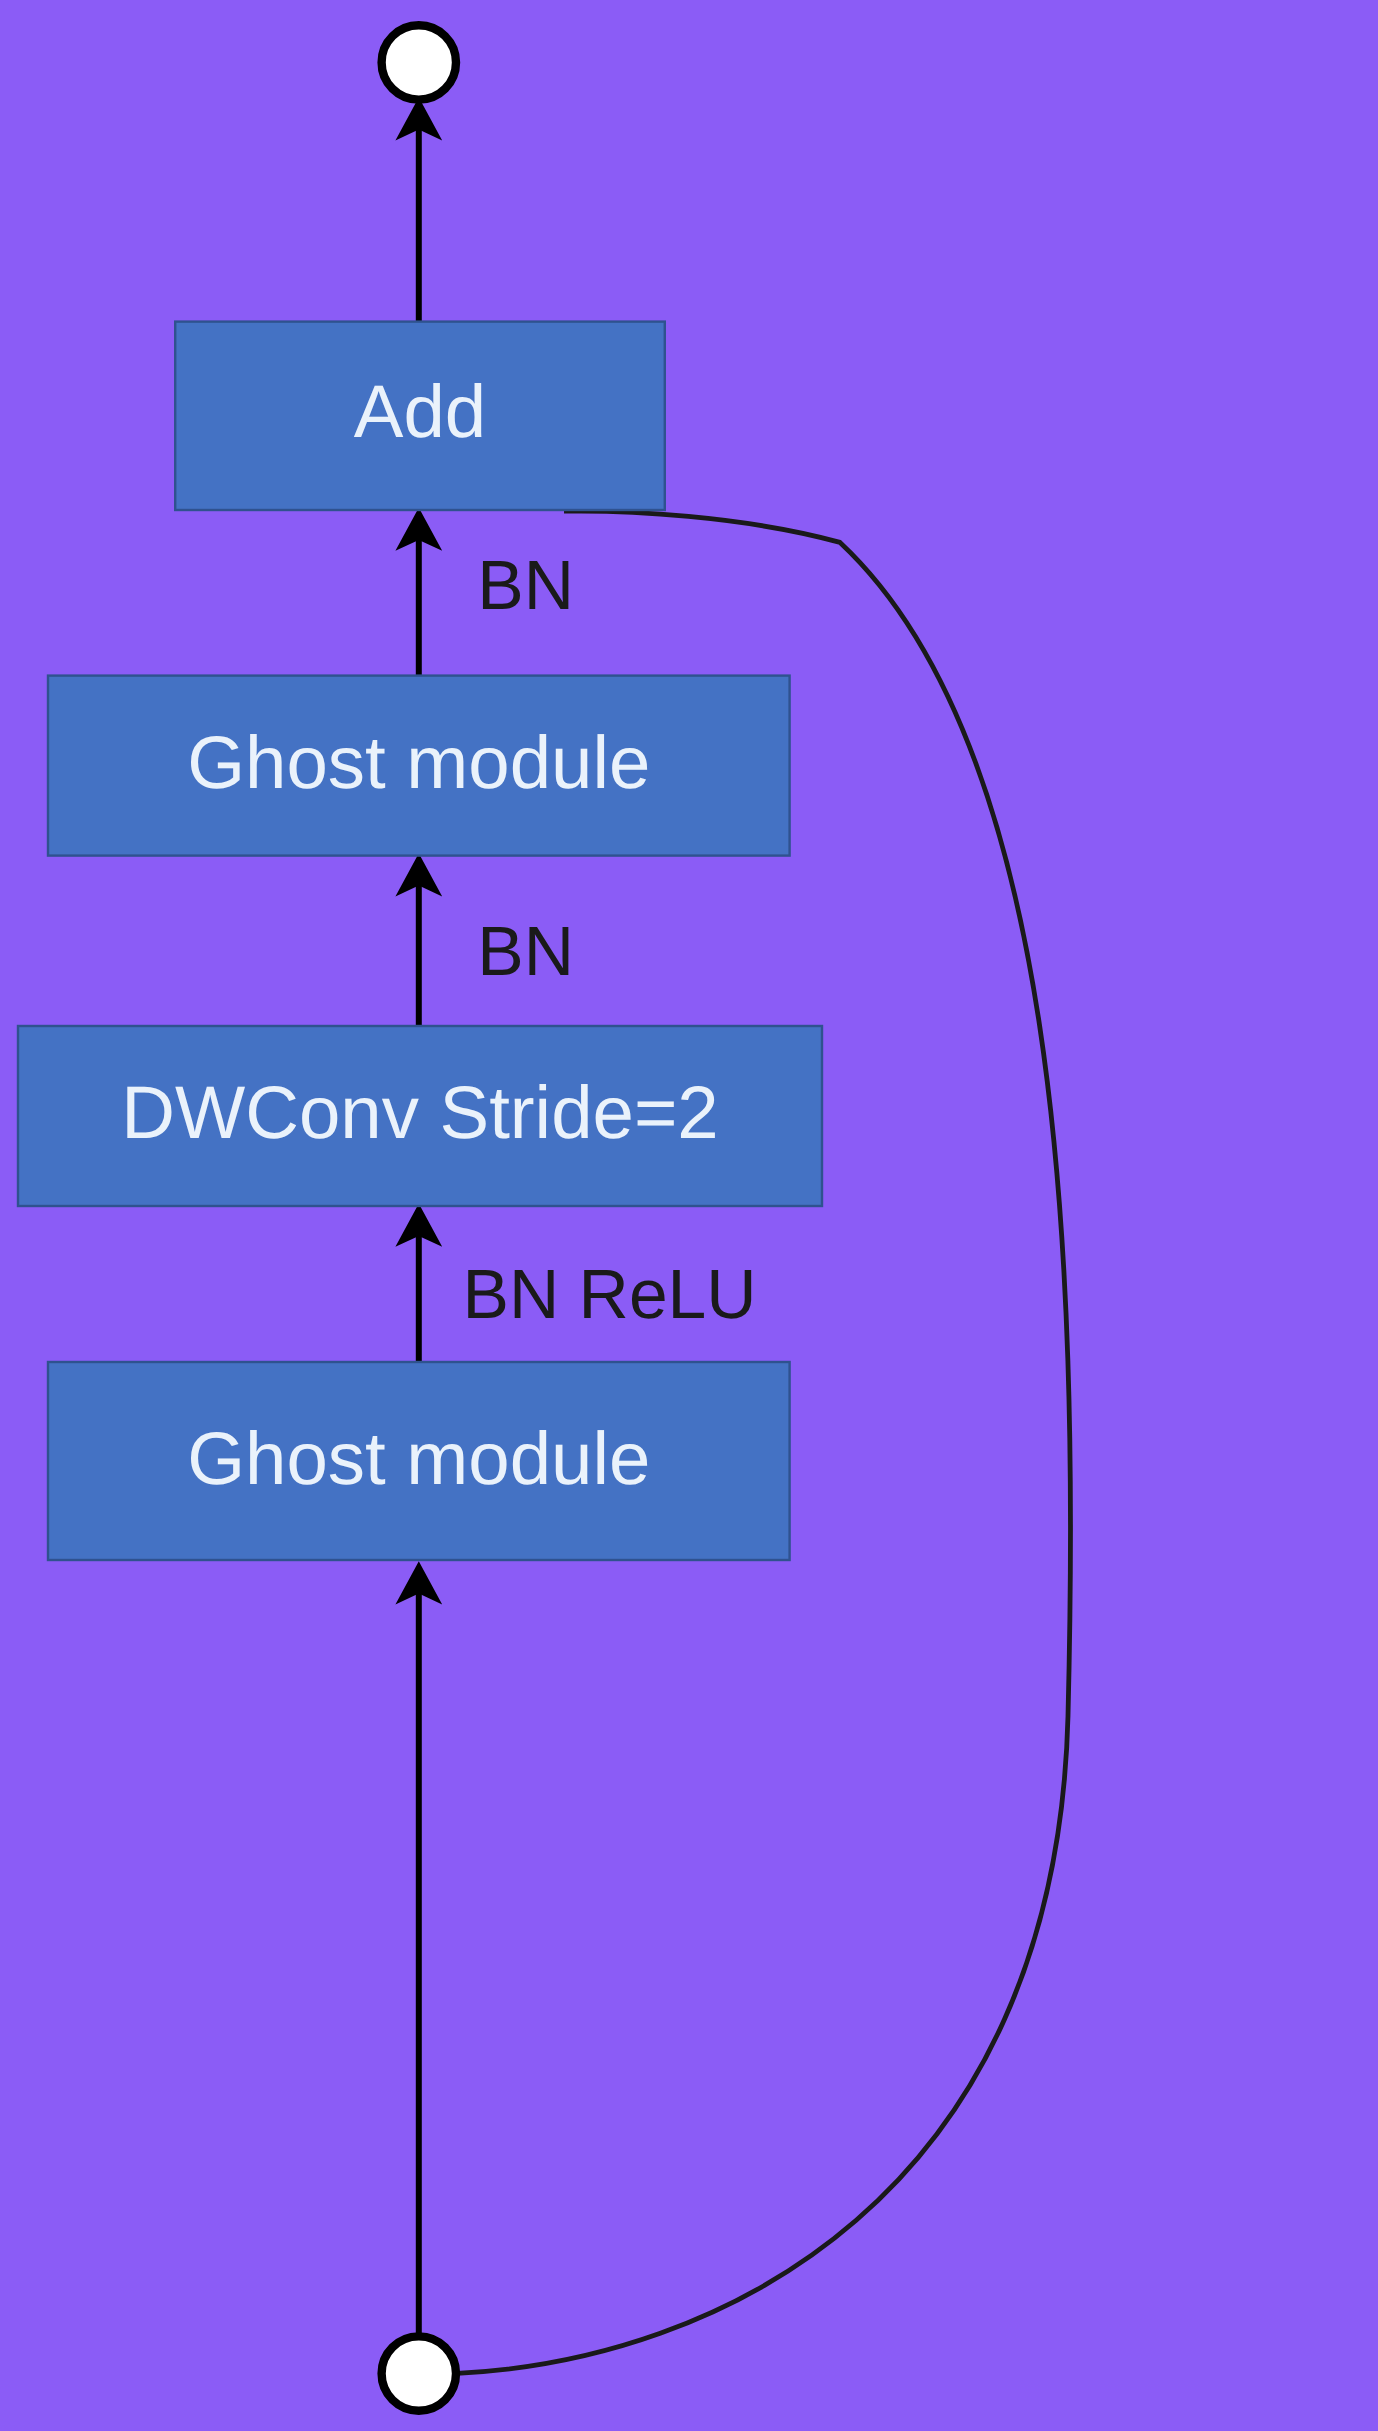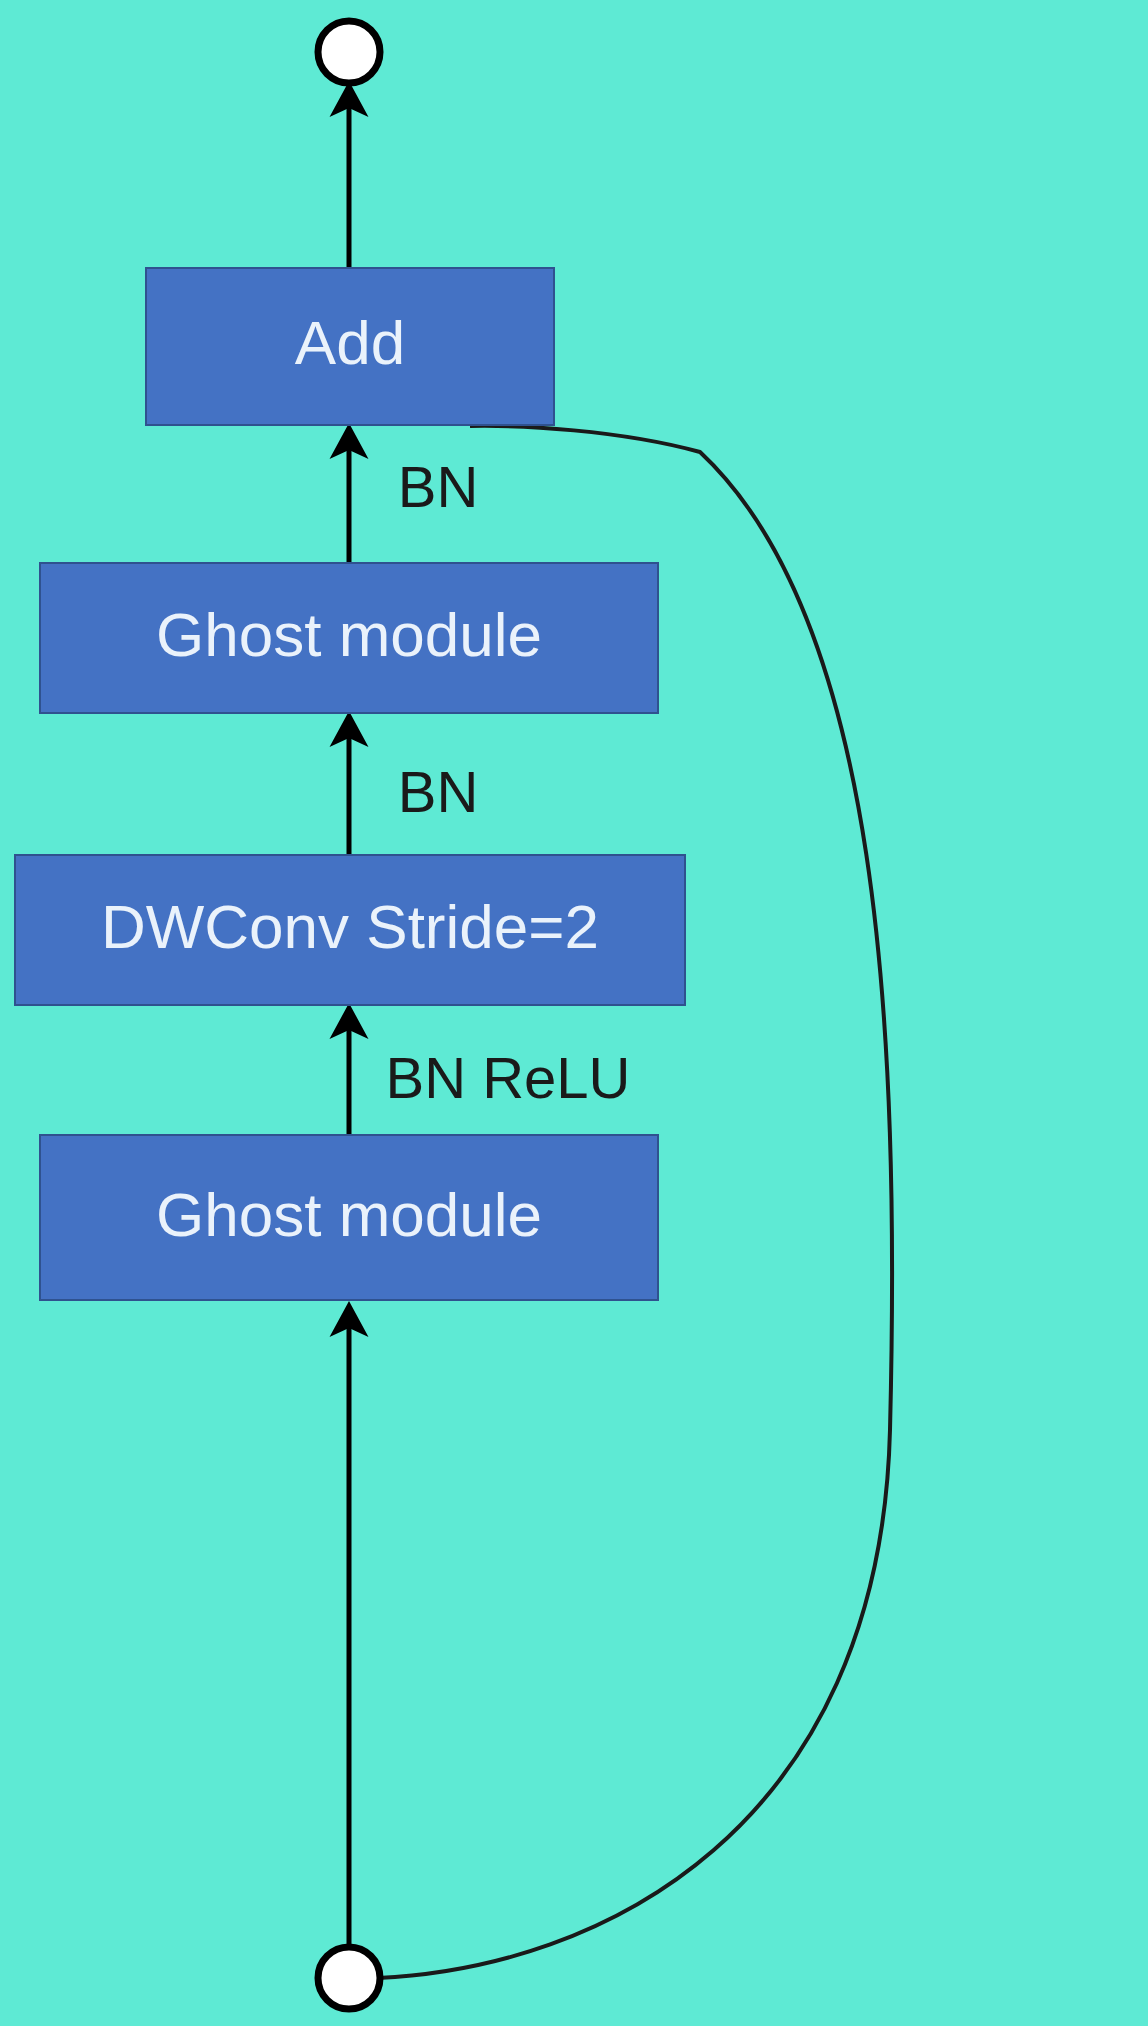--- a/index.html
+++ b/index.html
@@ -10,21 +10,21 @@
   body {
     width: 1148px;
     height: 2026px;
     font-family: "Liberation Sans", sans-serif;
     overflow: hidden;
   }
   #diagram-root {
     position: relative;
     width: 1148px;
     height: 2026px;
-    background: #5eead4;
+    background: #8b5cf6;
   }
   svg.diagram {
     display: block;
     width: 1148px;
     height: 2026px;
   }
   .node-box {
     fill: #4472C4;
     stroke: #2F528F;
     stroke-width: 2;

